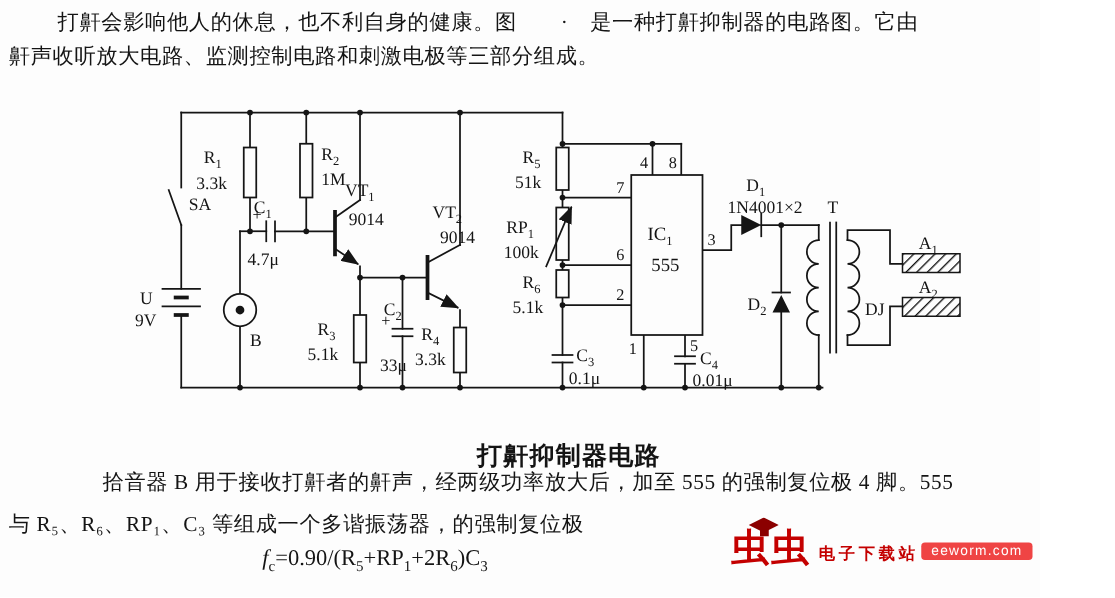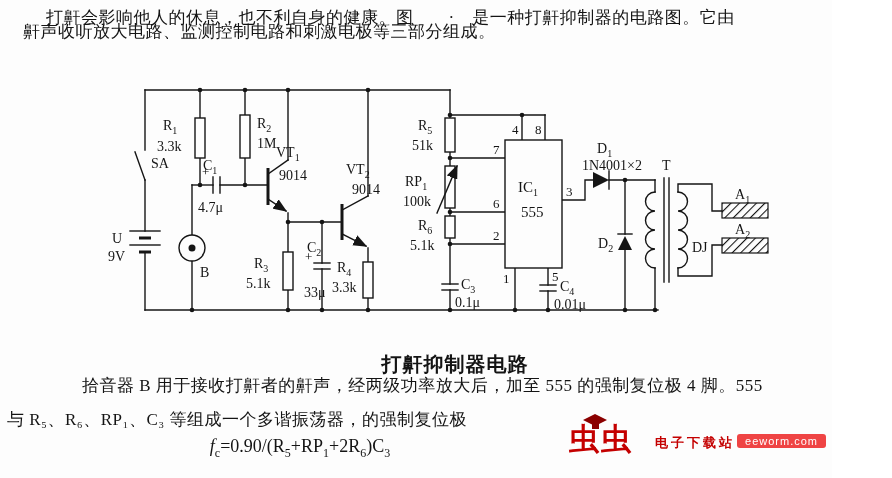--- a/index.html
+++ b/index.html
@@ -1,36 +1,36 @@
 <!DOCTYPE html>
 <html><head>
 <meta charset="utf-8">
 <style>
   html,body{margin:0;padding:0;background:#ffffff;}
   .page{position:relative;width:832px;height:478px;background:#fdfdfd;overflow:hidden;
         font-family:"Liberation Serif","DejaVu Serif",serif;color:#141414;}
   .txt{position:absolute;white-space:nowrap;font-size:17px;letter-spacing:0.5px;}
   .intro1{left:46px;top:6px;}
-  .intro2{left:7px;top:20px;margin-left:16px;}
+  .intro2{left:7px;top:33px;}
   .caption{left:330px;top:351px;width:250px;text-align:center;font-weight:700;font-size:20px;letter-spacing:1px;}
   .body1{left:46px;top:374px;margin-left:36px;}
   .body2{left:7px;top:408px;}
   .formula{left:130px;top:436px;width:340px;text-align:center;font-size:18px;letter-spacing:0;}
   .formula sub{font-size:12px;}
   .f-var{font-style:italic;}
   svg.schematic{position:absolute;left:0;top:0;}
   .w{stroke:#151515;stroke-width:1.4;fill:none;stroke-linecap:square;}
   .thick{stroke:#151515;stroke-width:3;fill:none;stroke-linecap:butt;}
   .box{fill:#fdfdfd;stroke:#151515;stroke-width:1.4;}
   .dot{fill:#151515;stroke:none;}
   .lbl{font-family:"Liberation Serif","DejaVu Serif",serif;font-size:14px;fill:#151515;}
   .sub{font-size:10px;}
   .pin{font-size:13px;}
   .icl{font-size:15px;}
-  .logo{position:absolute;right:6px;top:424px;display:flex;align-items:flex-end;gap:22px;
+  .logo{position:absolute;right:6px;top:424px;display:flex;align-items:flex-end;gap:6px;
         font-family:"Liberation Sans","DejaVu Sans",sans-serif;}
   .logo-brand-wrap{position:relative;line-height:1;}
   .logo-brand{color:#c40000;font-size:30px;font-weight:700;letter-spacing:2px;}
   .cap-icon{position:absolute;left:14px;top:-10px;}
   .logo-right{display:flex;flex-direction:row;align-items:flex-start;gap:2px;padding-bottom:2px;}
   .logo-site{color:#c40000;font-size:13px;font-weight:700;letter-spacing:3px;}
   .logo-pill{background:#ef4444;color:#ffffff;font-size:11px;padding:1px 8px;border-radius:3px;letter-spacing:1px;}
 </style>
 </head>
 <body>

